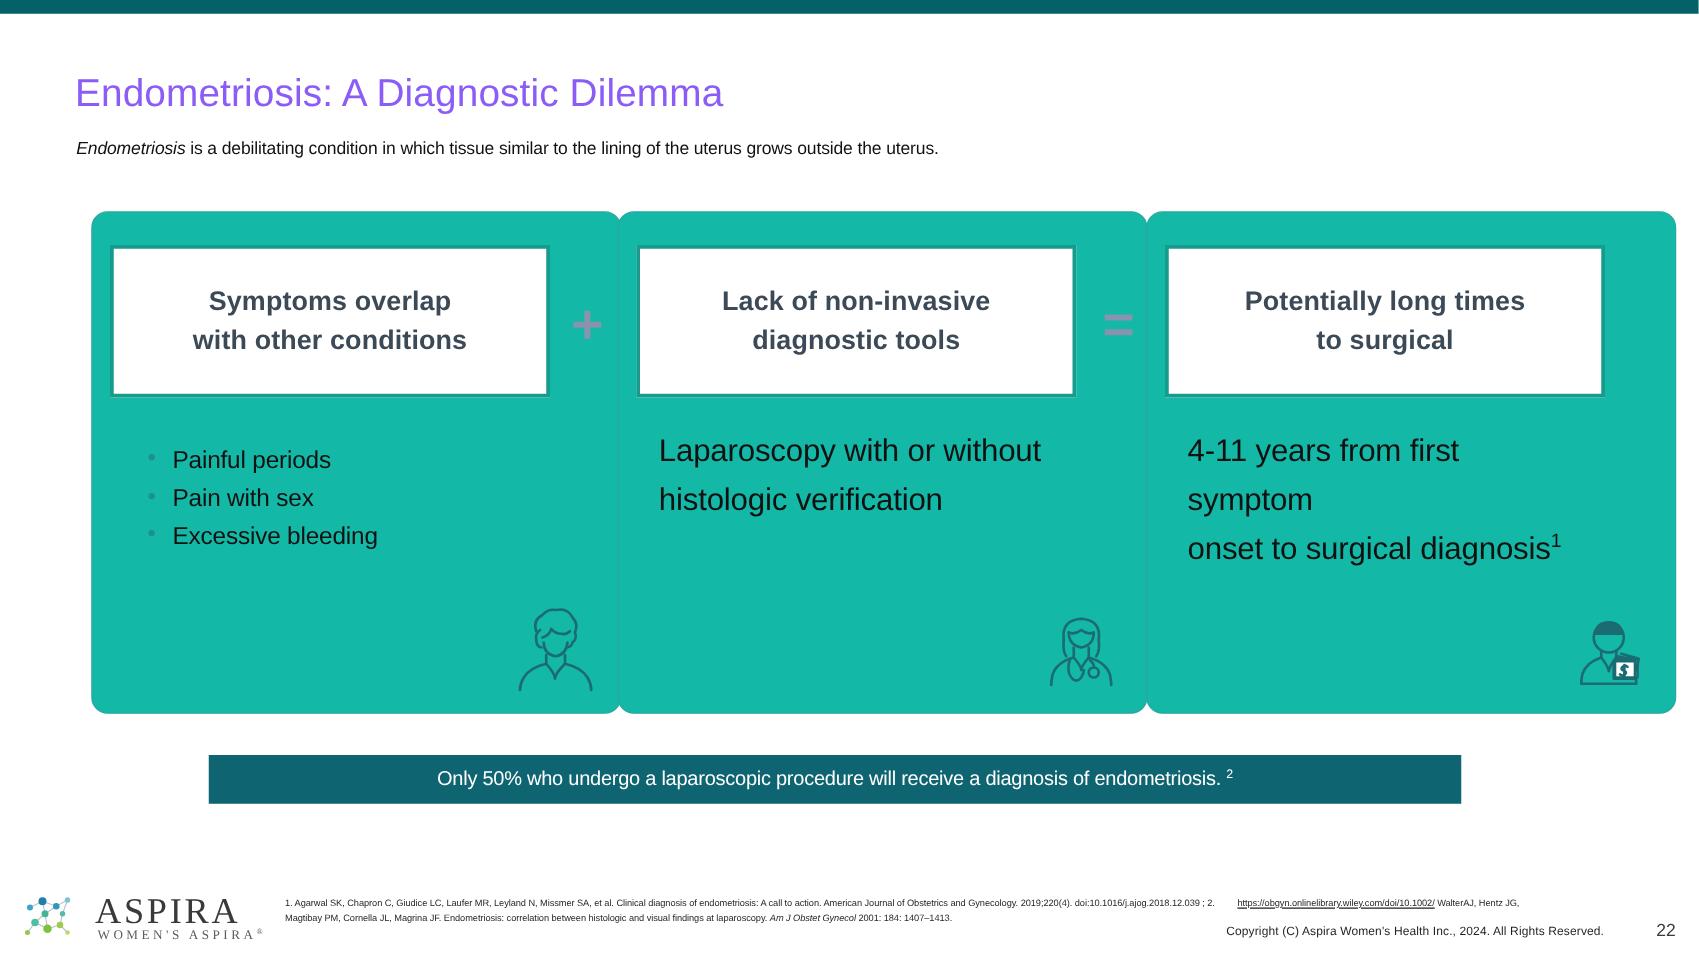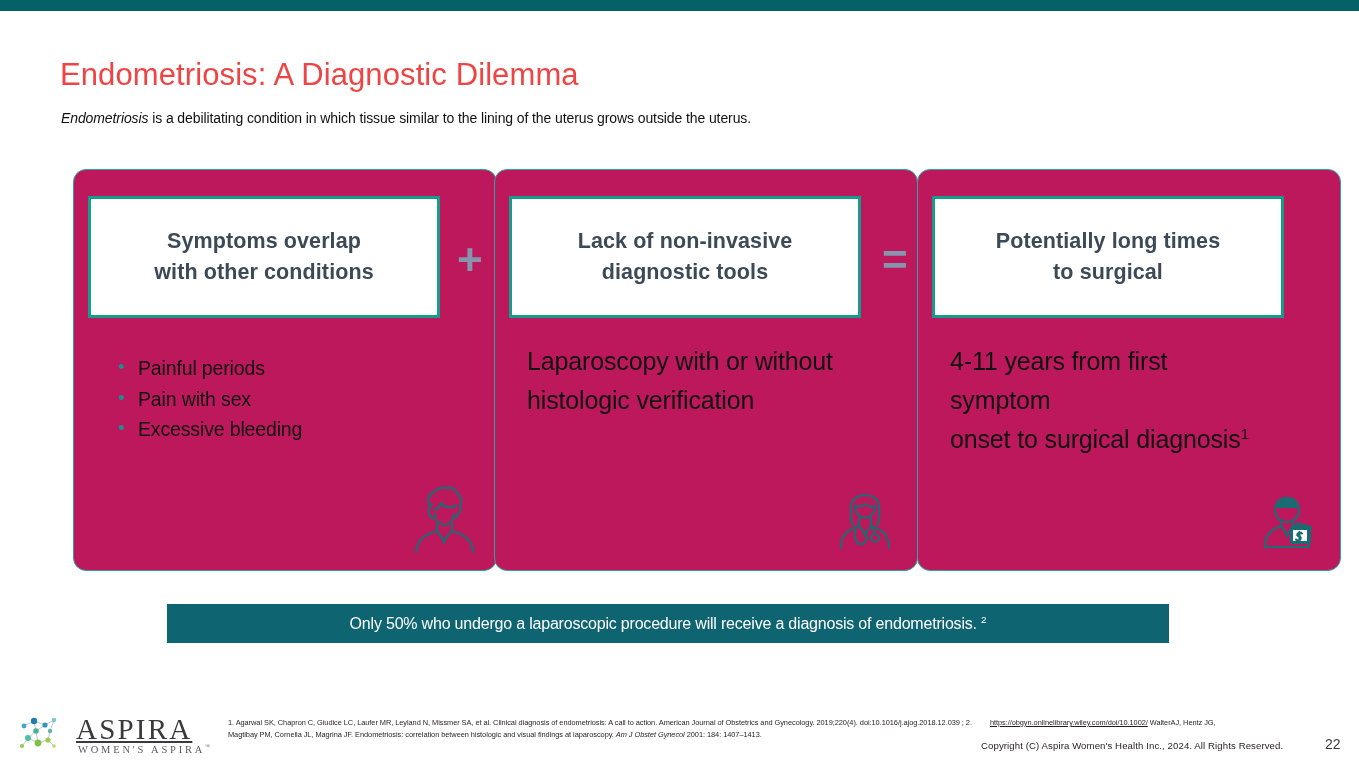--- a/index.html
+++ b/index.html
@@ -28,21 +28,21 @@
     background: #046168;
   }
 
   
   .title {
     position: absolute;
     left: 60px;
     top: 57px;
     font-size: 31px;
     font-weight: 400;
-    color: #ef4444;
+    color: #8b5cf6;
     letter-spacing: 0.1px;
     white-space: nowrap;
   }
 
   .subtitle {
     position: absolute;
     left: 61px;
     top: 110px;
     font-size: 14px;
     font-weight: 400;
@@ -61,21 +61,21 @@
     height: 402px;
   }
 
   .card {
     position: absolute;
     top: 0;
     width: 424px;
     height: 402px;
     border: 1.3px solid #2aa8a0;
     border-radius: 13px;
-    background: #be185d;
+    background: #14b8a6;
     padding-left: 37px;
   }
   .card.c1 { left: 0px; }
   .card.c2 { left: 421px; }
   .card.c3 { left: 844px; }
 
   
   .head-box {
     position: absolute;
     left: 14px;
@@ -193,21 +193,20 @@
   }
   .logo .logo-word {
     position: absolute;
     left: 58px;
     top: 1px;
     font-family: "Liberation Serif", serif;
     font-size: 29px;
     letter-spacing: 2.2px;
     color: #3a3a3c;
     line-height: 1;
-    text-decoration: underline;
   }
   .logo .logo-sub {
     position: absolute;
     left: 60px;
     top: 29px;
     font-family: "Liberation Serif", serif;
     font-size: 10.5px;
     letter-spacing: 2.8px;
     color: #5d5d60;
     line-height: 1;

